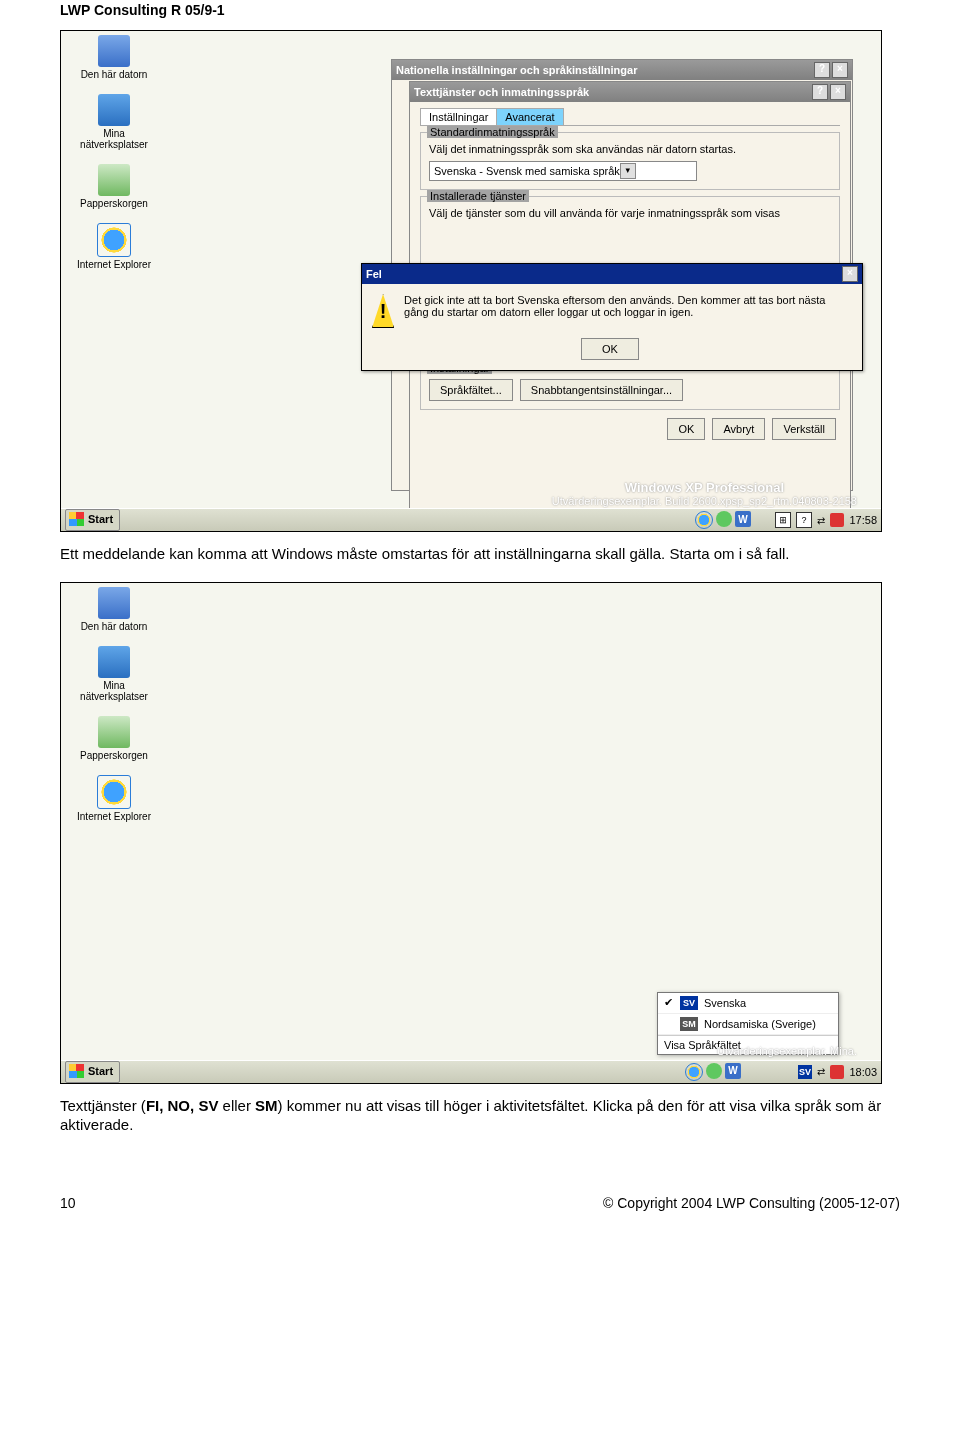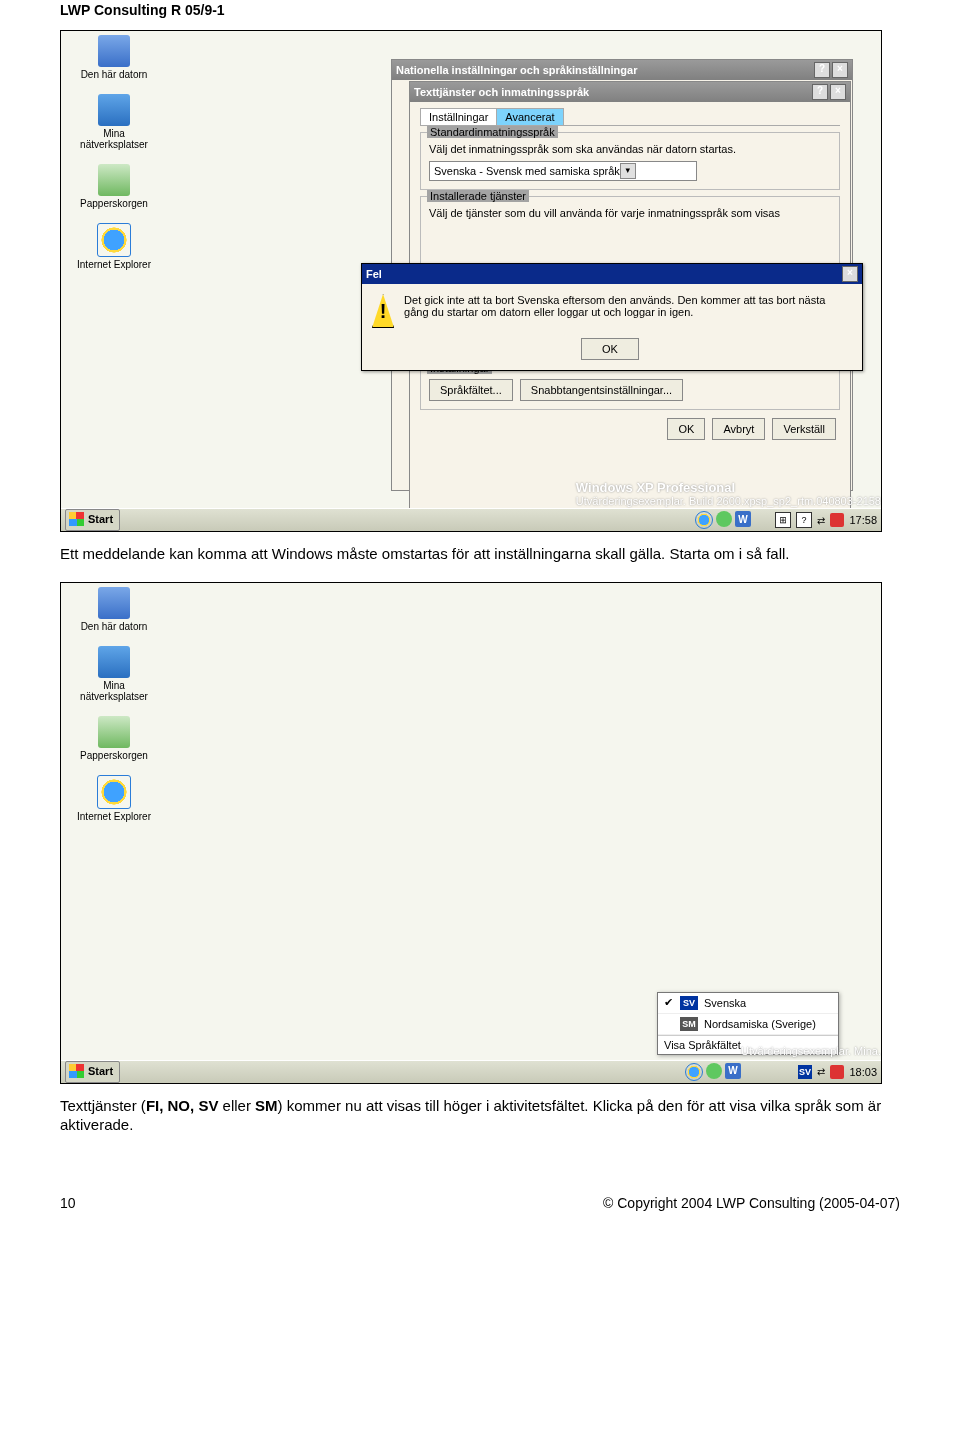--- a/index.html
+++ b/index.html
@@ -51,23 +51,23 @@
     height: 32px;
     margin: 0 auto 2px;
     border-radius: 3px;
   }
   .ic-computer { background: linear-gradient(#7aa8e8,#3a6fc8); }
   .ic-network { background: linear-gradient(#5fa5e8,#2a6fc0); border-radius:50%; }
   .ic-bin { background: linear-gradient(#cde8c5,#6fb860); border-radius:3px; }
   .ic-ie { background: radial-gradient(circle,#3fa2ff 45%,#ffd93a 46%,#ffd93a 55%,transparent 56%); border-radius:50%; border:1px solid #2a7cd8; }
   .watermark {
     position: absolute;
-    right: 0;
+    right: 24px;
     bottom: 24px;
-    text-align: left;
+    text-align: center;
     color: #fff;
     font-size: 11px;
     text-shadow: 0 0 2px #888;
   }
   .watermark .wp { font-weight: bold; font-size: 13px; }
   .taskbar {
     height: 22px;
     background: linear-gradient(#dfe1d2,#c8cab8);
     border-top: 1px solid #fff;
     display: flex;
@@ -431,16 +431,16 @@
       </div>
     </div>
   </div>
 
   <div class="body-text">
     <span>Texttjänster (</span><b>FI, NO, SV</b><span> eller </span><b>SM</b><span>) kommer nu att visas till höger i aktivitetsfältet. Klicka på den för att visa vilka språk som är aktiverade.</span>
   </div>
 
   <div class="footer">
     <div>10</div>
-    <div>© Copyright 2004 LWP Consulting  (2005-04-07)</div>
+    <div>© Copyright 2004 LWP Consulting  (2005-12-07)</div>
   </div>
 
 </div>
 
 </body></html>

